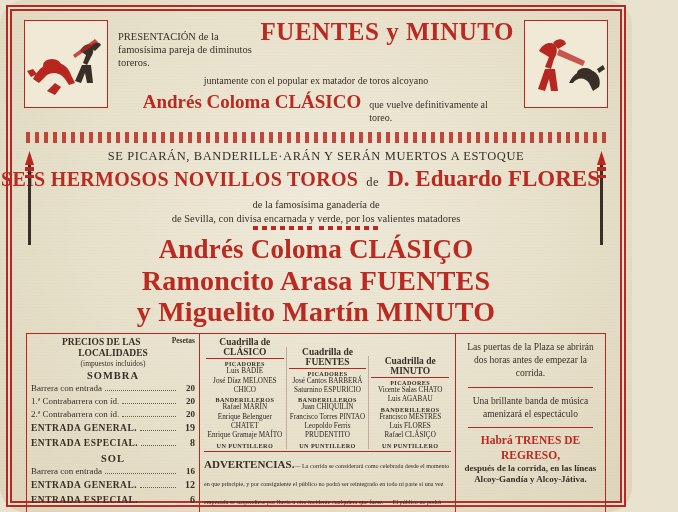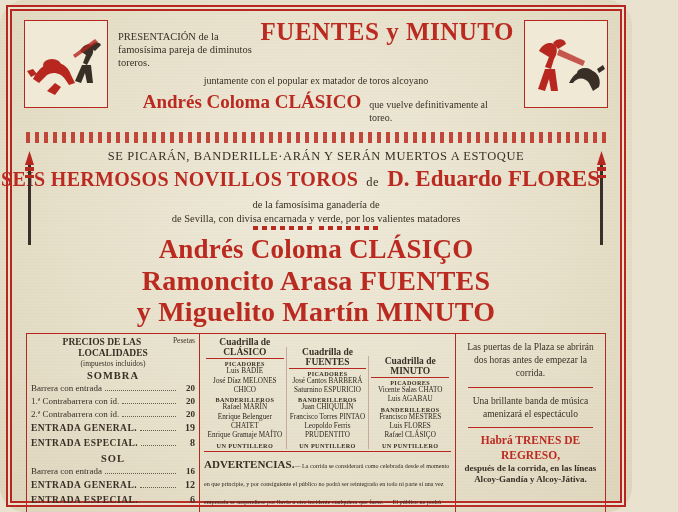--- a/index.html
+++ b/index.html
@@ -148,21 +148,21 @@
     background:rgba(255,255,255,0.04);
   }
   .col.prices{width:174px;}
   .col.cuad{flex:1;border-left:none;}
   .col.right{width:150px;border-left:none;text-align:center;}
 
   .prices-title{
     font-family:"Liberation Serif", serif;font-weight:bold;
     font-size:9.5px;color:#3a2f26;text-align:center;line-height:1.15;
   }
-  .prices-title .pes{float:right;font-size:7.5px;font-weight:normal;}
+  .prices-title .pes{float:right;font-size:7.5px;font-weight:bold;}
   .prices-sub{
     font-family:"Liberation Serif", serif;font-size:7.5px;color:#3a2f26;
     text-align:center;margin-top:0px;
   }
   .sec-head{
     font-family:"Liberation Serif", serif;font-weight:bold;font-size:10.5px;
     color:#3a2f26;text-align:center;letter-spacing:1px;margin:2px 0 1px 0;
   }
   .prow{
     display:flex;align-items:baseline;font-family:"Liberation Serif", serif;

